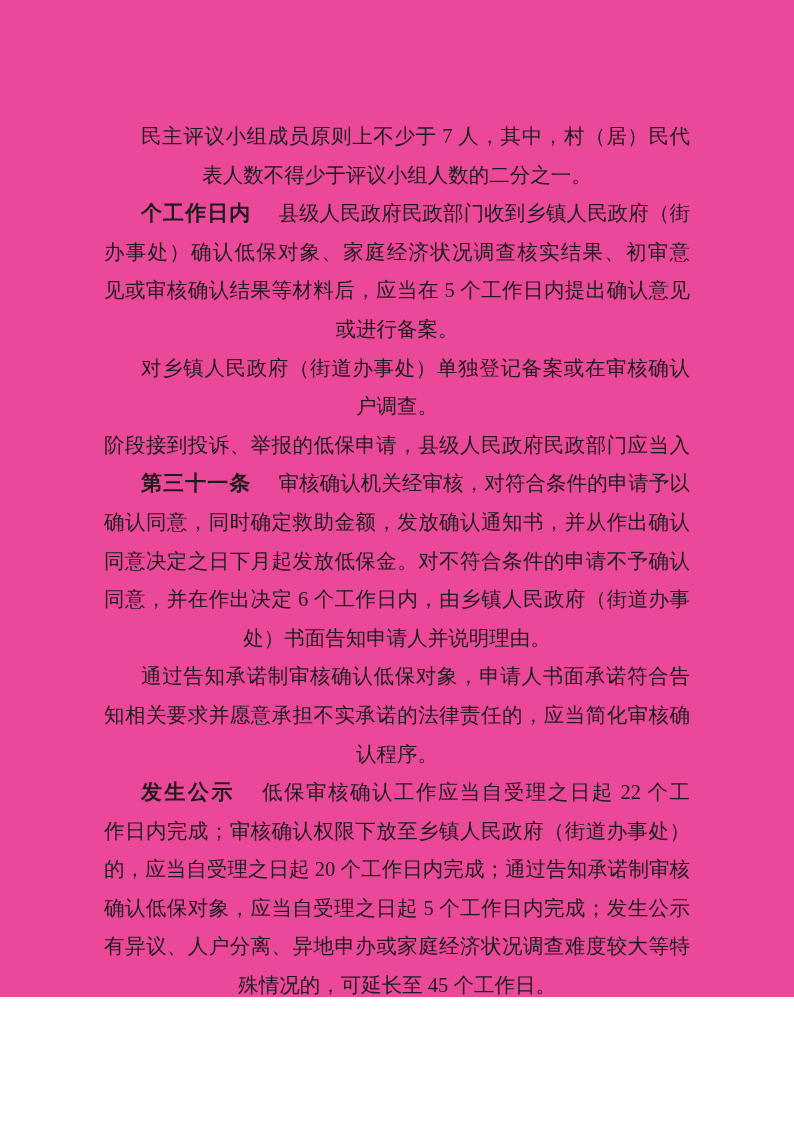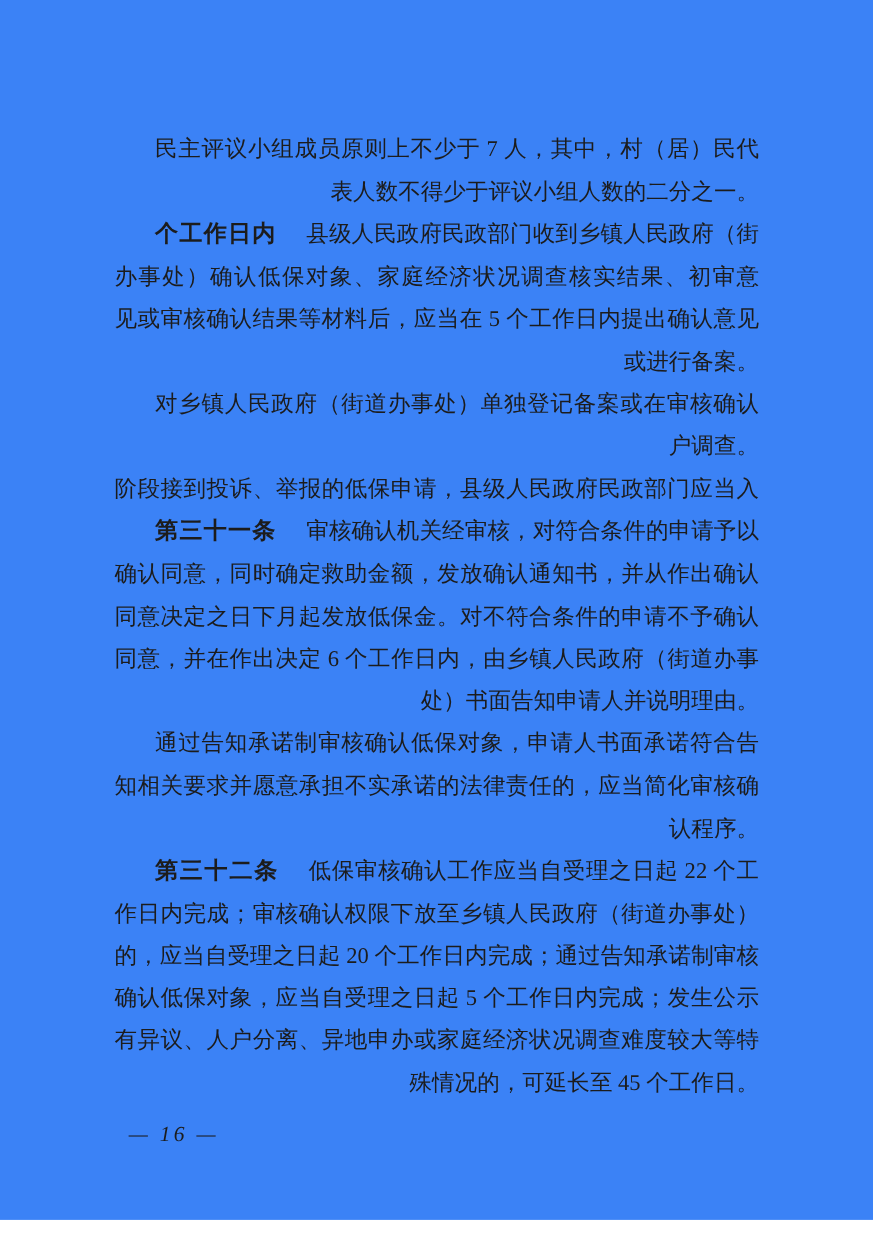--- a/index.html
+++ b/index.html
@@ -4,22 +4,22 @@
 <style>
   * { box-sizing: border-box; }
   html, body {
     margin: 0;
     padding: 0;
     background: #ffffff;
   }
   .page {
     position: relative;
     width: 794px;
-    height: 1109px;
-    background: #3b82f6;
+    height: 997px;
+    background: #ec4899;
     overflow: hidden;
     font-family: "Liberation Serif", "DejaVu Serif", serif;
     color: #1c1c1c;
   }
   .text-block {
     position: absolute;
     left: 104px;
     top: 117px;
     width: 586px;
     font-size: 20.5px;
@@ -29,21 +29,21 @@
     height: 38.6px;
     overflow: hidden;
   }
   
   .line.fill {
     text-align: justify;
     text-align-last: justify;
   }
   
   .line.end {
-    text-align: right;
+    text-align: center;
   }
   .line.indent {
     text-indent: 37px;
   }
   .run { white-space: pre-wrap; }
   .run.bold {
     font-weight: 700;
     font-family: "Liberation Sans", "DejaVu Sans", sans-serif;
     font-size: 21px;
     margin-right: 27px;
@@ -75,21 +75,21 @@
       <div class="line end"><span class="run">户调查。</span></div>
       <div class="line fill"><span class="run">阶段接到投诉、举报的低保申请，县级人民政府民政部门应当入</span></div>
       <div class="line fill indent"><span class="run bold">第三十一条</span><span class="run">审核确认机关经审核，对符合条件的申请予以</span></div>
       <div class="line fill"><span class="run">确认同意，同时确定救助金额，发放确认通知书，并从作出确认</span></div>
       <div class="line fill"><span class="run">同意决定之日下月起发放低保金。对不符合条件的申请不予确认</span></div>
       <div class="line fill"><span class="run">同意，并在作出决定 6 个工作日内，由乡镇人民政府（街道办事</span></div>
       <div class="line end"><span class="run">处）书面告知申请人并说明理由。</span></div>
       <div class="line fill indent"><span class="run">通过告知承诺制审核确认低保对象，申请人书面承诺符合告</span></div>
       <div class="line fill"><span class="run">知相关要求并愿意承担不实承诺的法律责任的，应当简化审核确</span></div>
       <div class="line end"><span class="run">认程序。</span></div>
-      <div class="line fill indent"><span class="run bold">第三十二条</span><span class="run">低保审核确认工作应当自受理之日起 22 个工</span></div>
+      <div class="line fill indent"><span class="run bold">发生公示</span><span class="run">低保审核确认工作应当自受理之日起 22 个工</span></div>
       <div class="line fill"><span class="run">作日内完成；审核确认权限下放至乡镇人民政府（街道办事处）</span></div>
       <div class="line fill"><span class="run">的，应当自受理之日起 20 个工作日内完成；通过告知承诺制审核</span></div>
       <div class="line fill"><span class="run">确认低保对象，应当自受理之日起 5 个工作日内完成；发生公示</span></div>
       <div class="line fill"><span class="run">有异议、人户分离、异地申办或家庭经济状况调查难度较大等特</span></div>
       <div class="line end"><span class="run">殊情况的，可延长至 45 个工作日。</span></div>
     </div>
   <div class="footer">— 16 —</div>
 </div>
 
 </body></html>

